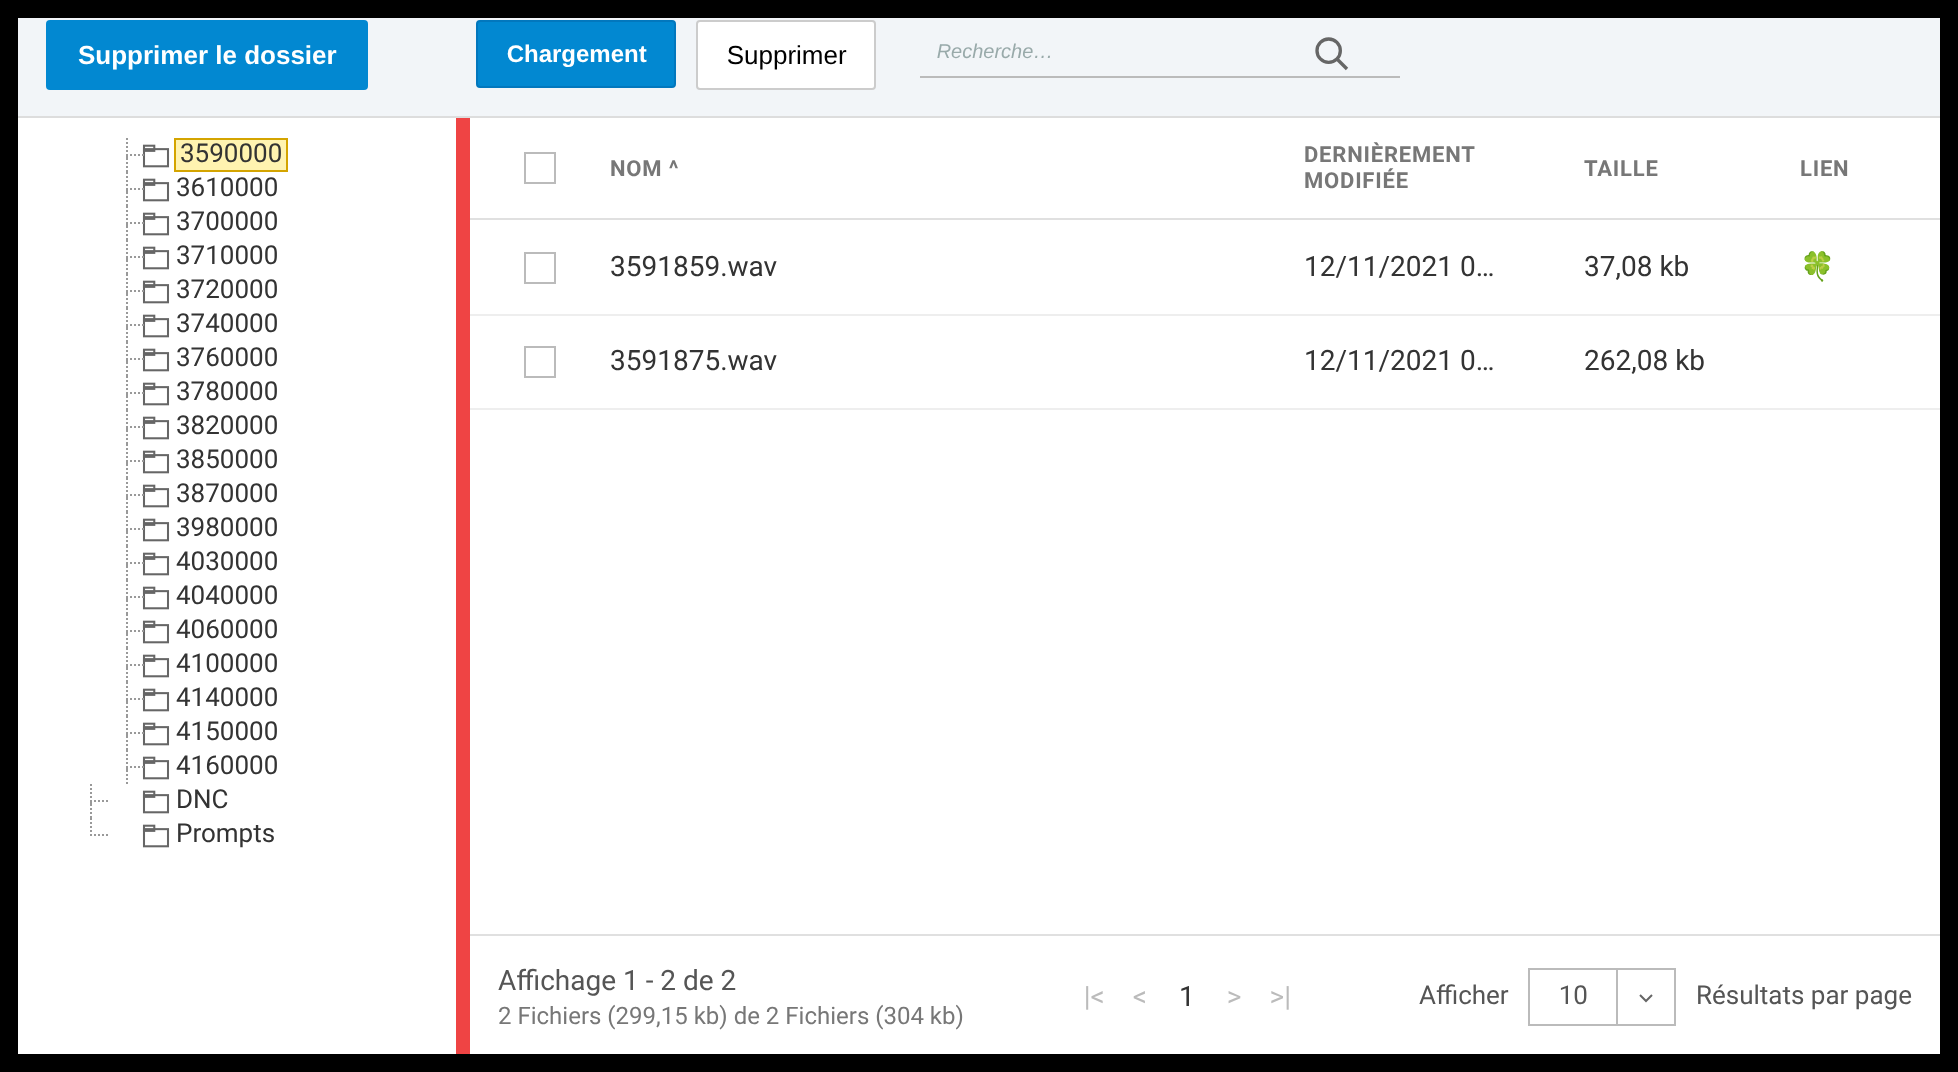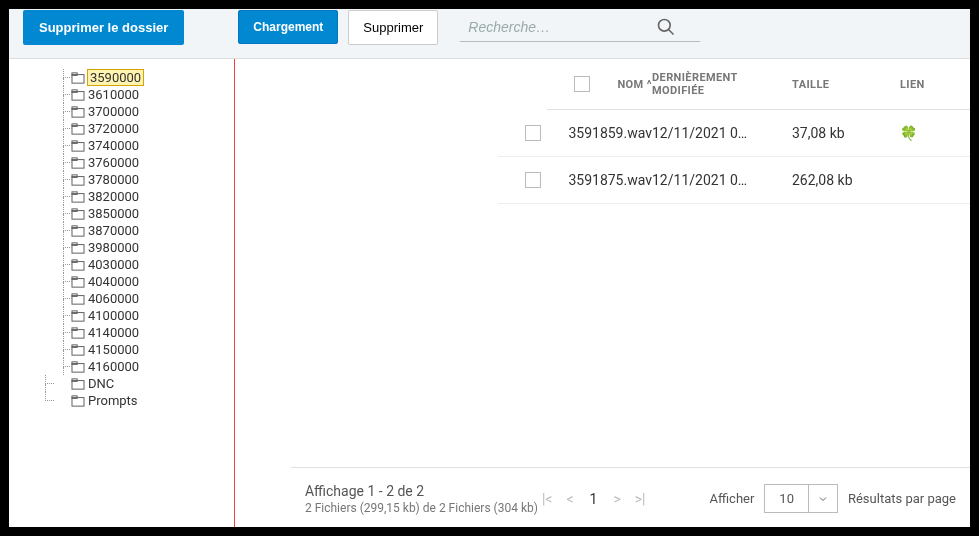--- a/index.html
+++ b/index.html
@@ -4,36 +4,36 @@
 <style>
 * { box-sizing: border-box; margin: 0; padding: 0; }
 body { font-family: -apple-system, BlinkMacSystemFont, "Segoe UI", Roboto, Arial, sans-serif; background: #000; width: 979px; height: 536px; overflow: hidden; }
 .app { background: #fff; width: 961px; height: 518px; margin: 9px; display: flex; flex-direction: column; }
 .topbar { display: flex; align-items: center; padding: 4px 0 17px 0; gap: 10px; border-bottom: 1px solid #ddd; height: 50px; background: #f2f5f8; }
 .delete-folder-btn { background: #0288d1; color: #fff; border: none; padding: 10px 16px; font-weight: 600; font-size: 13px; cursor: pointer; margin-left: 14px; border-radius: 2px; }
 .right-top { display: flex; align-items: center; gap: 10px; margin-left: 44px; }
 .btn-primary { background: #0288d1; color: #fff; border: 1px solid #0277bd; padding: 9px 14px; font-weight: 600; font-size: 12px; cursor: pointer; border-radius: 2px; }
 .btn-secondary { background: #fff; color: #000000; border: 1px solid #ccc; padding: 9px 14px; font-size: 13px; cursor: pointer; border-radius: 2px; }
 .searchbox { display: flex; align-items: center; border-bottom: 1px solid #bbb; margin-left: 12px; padding: 0 6px; width: 240px; }
-.searchbox input { border: none; outline: none; font-size: 14px; color: #000000; width: 190px; background: transparent; padding: 6px 2px; }
+.searchbox input { border: none; outline: none; font-size: 10px; color: #000000; width: 190px; background: transparent; padding: 6px 2px; }
 .searchbox input::placeholder { color: #9aa; font-style: italic; }
 .searchbox svg { width: 20px; height: 20px; fill: none; stroke: #666; stroke-width: 2; }
 .body { display: flex; flex: 1; overflow: hidden; }
-.sidebar { width: 226px; border-right: 1px solid #ef4444; overflow-y: auto; padding: 10px 0; }
+.sidebar { width: 226px; border-right: 7px solid #ef4444; overflow-y: auto; padding: 10px 0; }
 .tree { list-style: none; }
 .tree-item { display: flex; align-items: center; padding: 1px 0 1px 62px; font-size: 13px; color: #333; cursor: pointer; position: relative; }
 .tree-item::before { content: ""; position: absolute; left: 54px; top: 0; bottom: 50%; border-left: 1px dotted #999; border-bottom: 1px dotted #999; width: 8px; }
 .tree-item:not(:last-child)::after { content: ""; position: absolute; left: 54px; top: 50%; bottom: 0; border-left: 1px dotted #999; }
 .tree-item .folder-ico { width: 14px; height: 12px; margin-right: 3px; }
 .tree-item .folder-ico rect { fill: none; stroke: #666; stroke-width: 1.2; }
 .tree-item.level2 { }
 .tree-item.level2::before { left: 36px; }
 .tree-item.level2:not(:last-child)::after { left: 36px; }
 .tree-item.selected span { background: #fff3b0; outline: 1px solid #d4a400; padding: 0 2px; }
-.main { flex: 1; display: flex; flex-direction: column; align-items: flex-end; }
+.main { flex: 1; display: flex; flex-direction: column; }
 .table-header { display: flex; align-items: center; padding: 12px 0; border-bottom: 1px solid #e0e0e0; font-size: 11px; color: #777; font-weight: 700; letter-spacing: 0.4px; }
 .col-check { width: 70px; display: flex; justify-content: center; }
 .col-name { flex: 1; min-width: 0; padding-left: 0; }
 .col-date { width: 140px; }
 .col-size { width: 108px; }
 .col-link { width: 70px; }
 .table-body { flex: 1; overflow-y: auto; }
 .row { display: flex; align-items: center; padding: 15px 0; border-bottom: 1px solid #eee; font-size: 14px; color: #333; }
 .checkbox { width: 16px; height: 16px; border: 1px solid #bbb; background: #fff; cursor: pointer; }
 .footer { display: flex; align-items: center; padding: 10px 14px 8px 14px; border-top: 1px solid #e0e0e0; font-size: 13px; color: #555; height: 60px; }
@@ -91,20 +91,27 @@
               <rect x="1" y="3" width="14" height="10"></rect>
               <rect x="1" y="1" width="6" height="3"></rect>
             </svg>
             <span>3700000</span>
           </li>
           <li class="tree-item">
             <svg class="folder-ico" viewBox="0 0 16 14">
               <rect x="1" y="3" width="14" height="10"></rect>
               <rect x="1" y="1" width="6" height="3"></rect>
             </svg>
+            <span>3710000</span>
+          </li>
+          <li class="tree-item">
+            <svg class="folder-ico" viewBox="0 0 16 14">
+              <rect x="1" y="3" width="14" height="10"></rect>
+              <rect x="1" y="1" width="6" height="3"></rect>
+            </svg>
             <span>3720000</span>
           </li>
           <li class="tree-item">
             <svg class="folder-ico" viewBox="0 0 16 14">
               <rect x="1" y="3" width="14" height="10"></rect>
               <rect x="1" y="1" width="6" height="3"></rect>
             </svg>
             <span>3740000</span>
           </li>
           <li class="tree-item">

